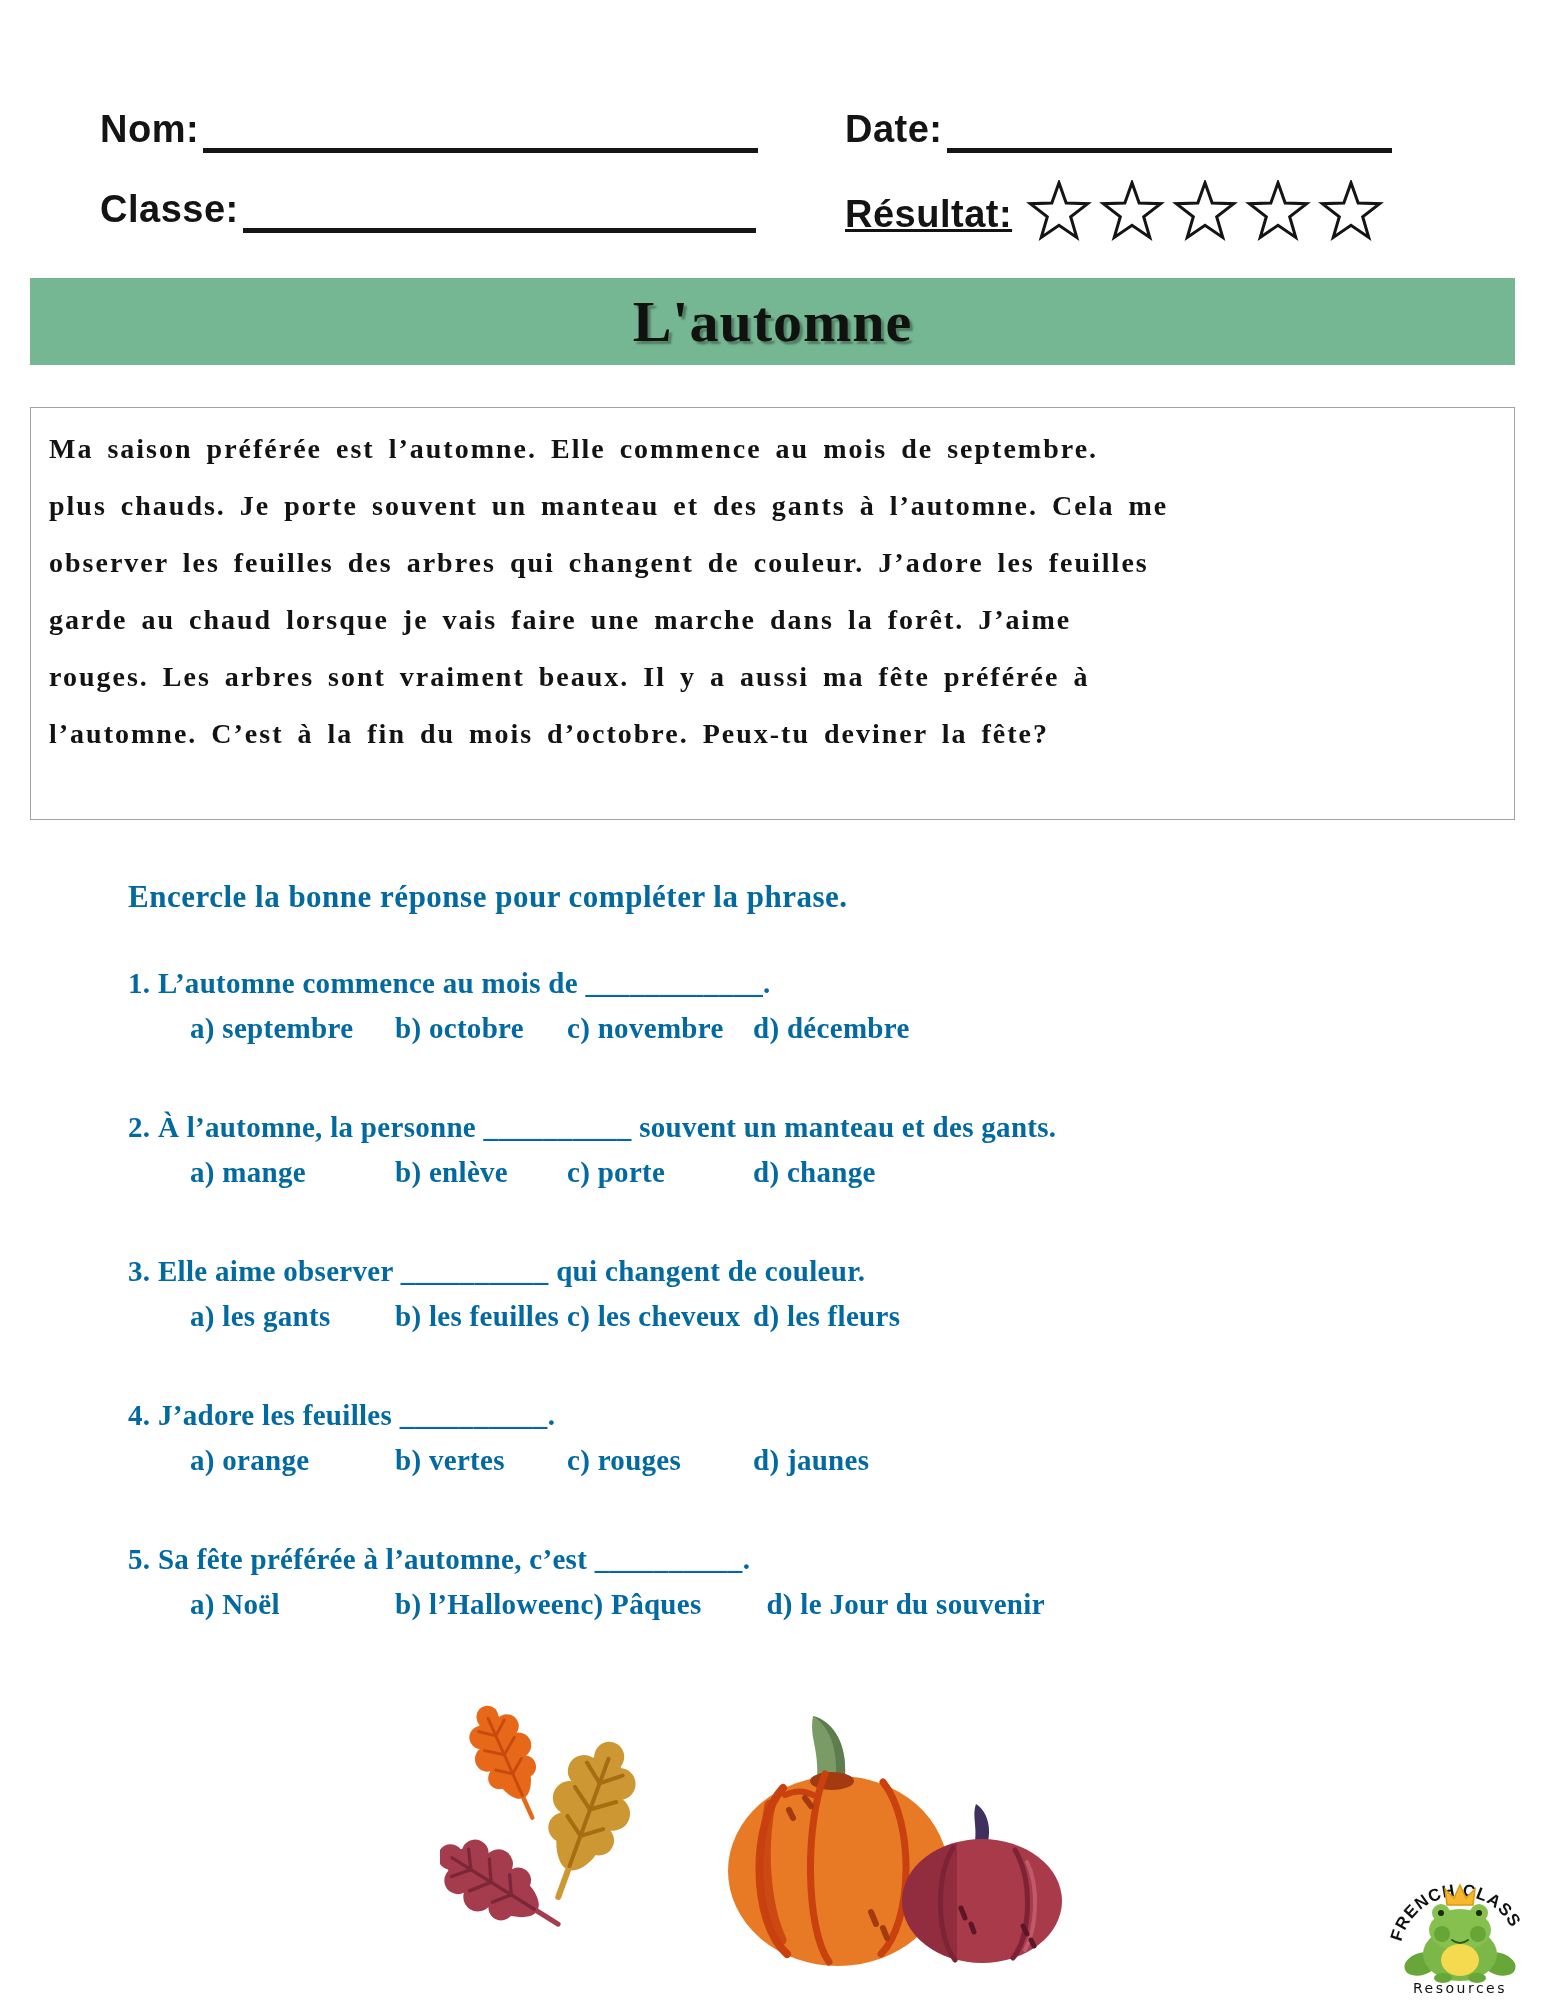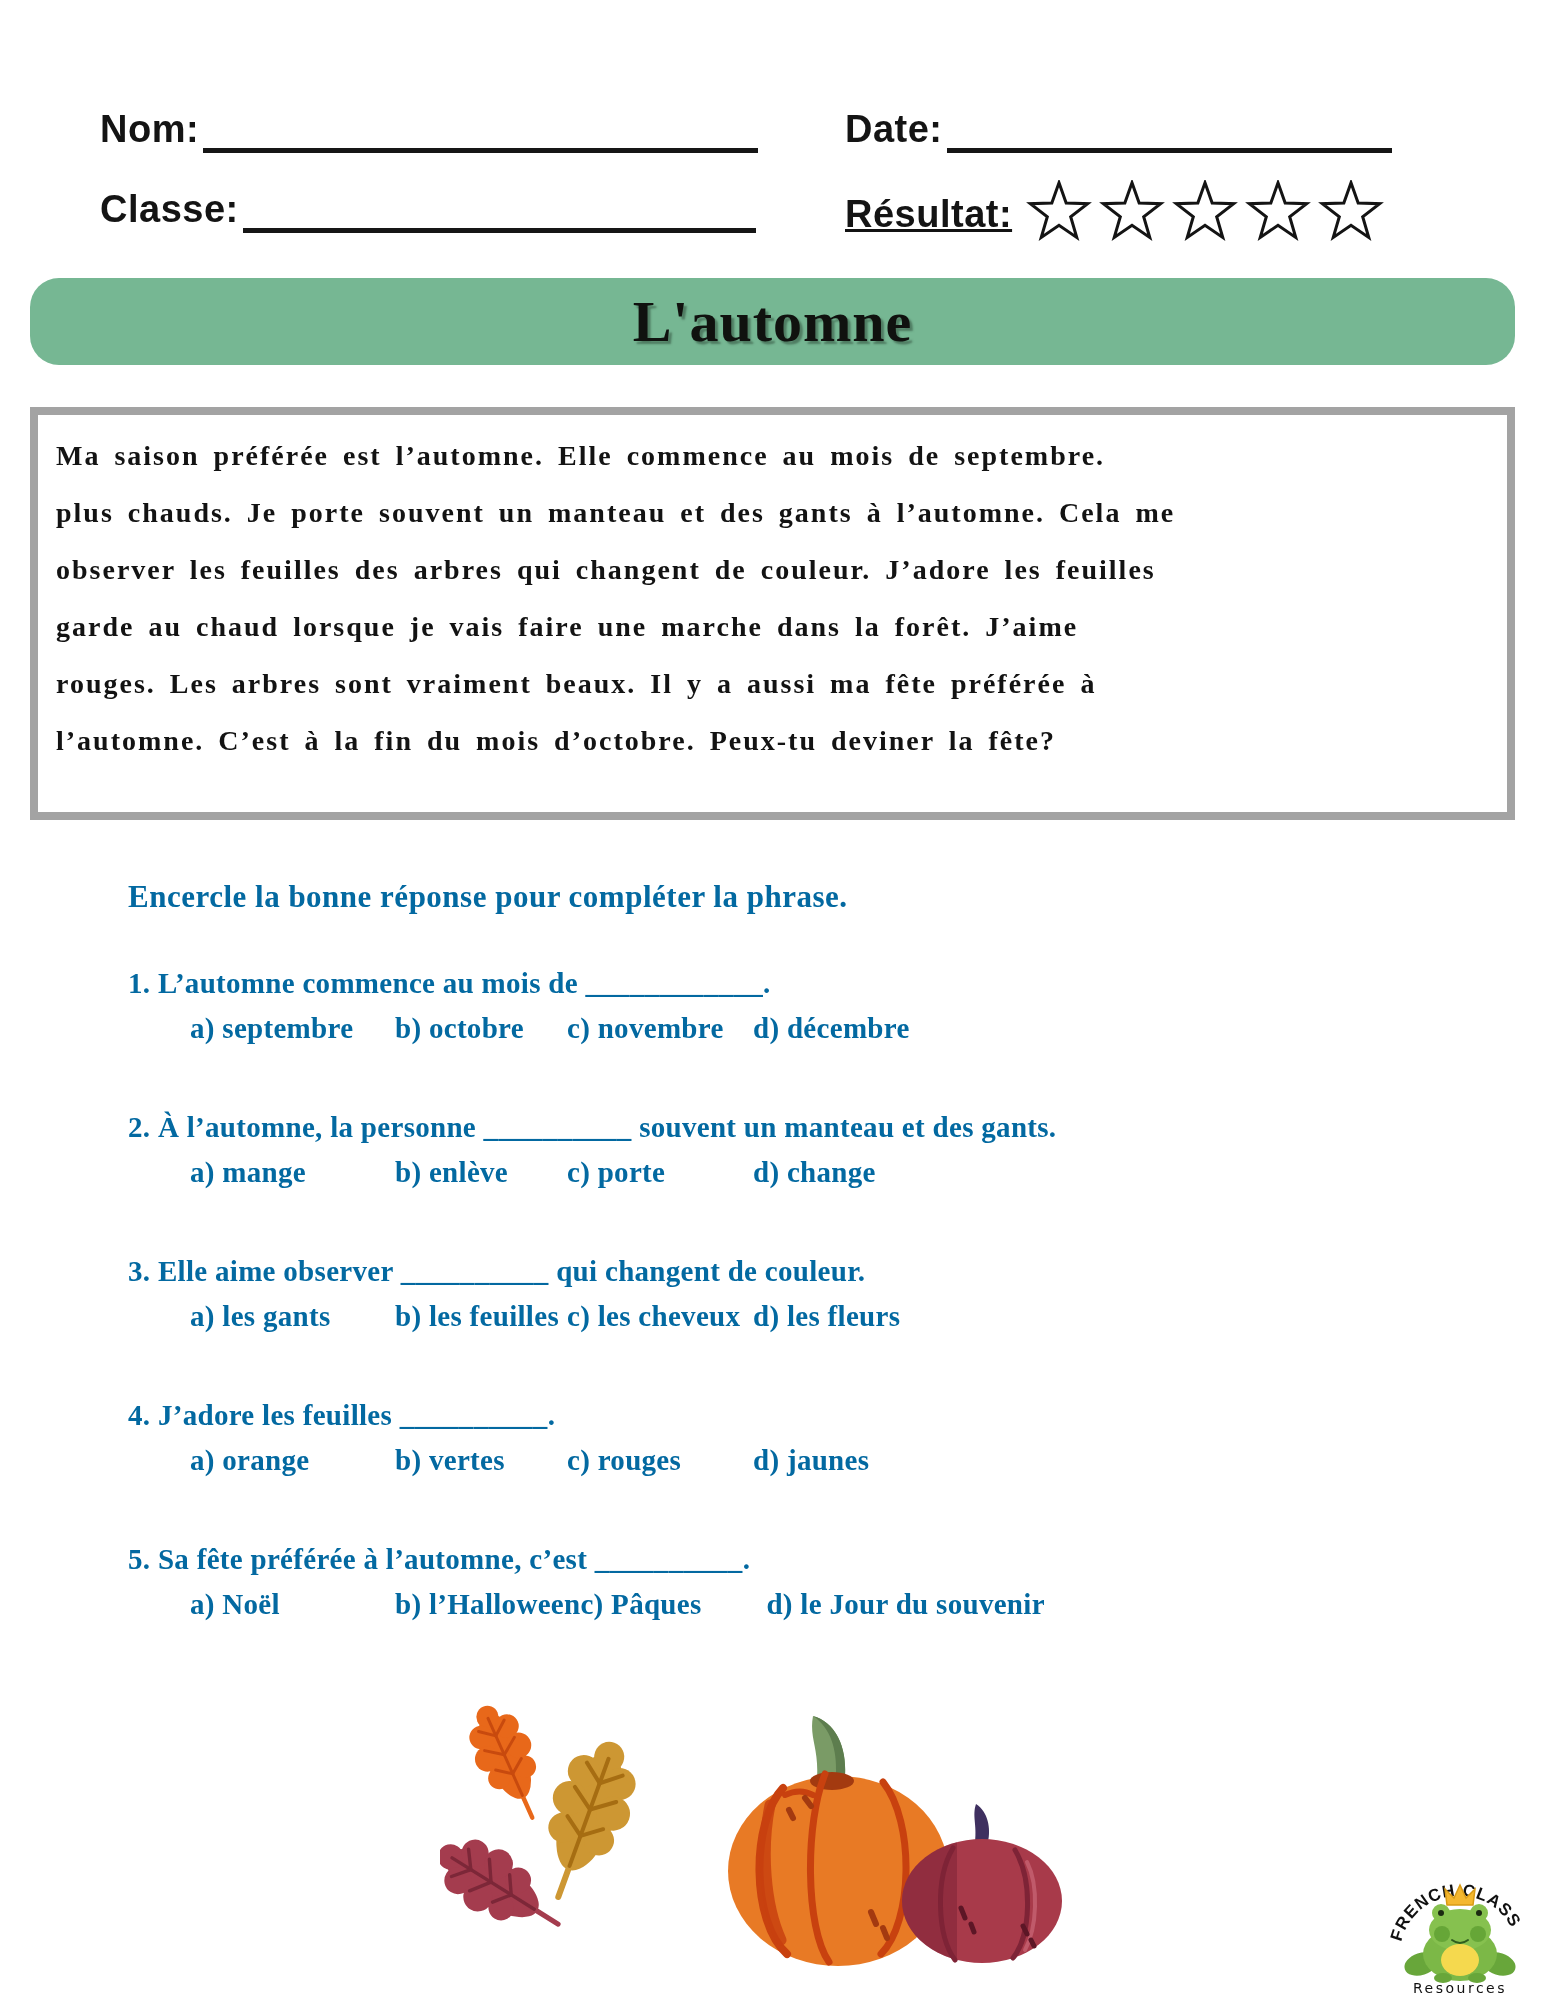--- a/index.html
+++ b/index.html
@@ -7,26 +7,26 @@
         font-family:"Liberation Sans",sans-serif;color:#131313;}
 
   
   .hrow{position:absolute;display:flex;align-items:flex-end;margin-top:28px;}
   .hlabel{font-weight:bold;font-size:38px;line-height:48px;letter-spacing:0.5px;color:#141414;white-space:nowrap;}
   .hline{flex:1;height:44px;border-bottom:5px solid #161616;margin-left:4px;}
   .stars{display:flex;align-items:center;gap:7px;margin-left:14px;margin-bottom:-8px;}
   .stars svg{display:block;}
 
   
-  .banner{position:absolute;left:30px;top:278px;width:1485px;height:87px;background:#76b793;text-align:center;border-radius:29px;}
+  .banner{position:absolute;left:30px;top:278px;width:1485px;height:87px;background:#76b793;text-align:center;}
   .banner .title{font-family:"Liberation Serif","DejaVu Serif",serif;font-weight:bold;font-size:58px;
                  line-height:87px;color:#10120f;text-shadow:3px 3px 2px rgba(47,76,59,0.55);letter-spacing:1px;}
 
   
-  .passage{position:absolute;left:30px;top:407px;width:1485px;height:413px;border:8px solid #a3a3a3;
+  .passage{position:absolute;left:30px;top:407px;width:1485px;height:413px;border:1px solid #a3a3a3;
            box-sizing:border-box;padding:12px 18px 4px 18px;background:#ffffff;}
   .passage .pline{font-family:"Liberation Serif","DejaVu Serif",serif;font-weight:bold;font-size:28px;
                   line-height:57px;letter-spacing:2px;word-spacing:5px;white-space:nowrap;color:#131313;}
 
   
   .exercise{position:absolute;left:128px;top:874px;width:1320px;
             font-family:"Liberation Serif","DejaVu Serif",serif;font-weight:bold;color:#0369a1;}
   .ex-heading{font-size:31px;line-height:45px;letter-spacing:0.5px;margin-bottom:42px;white-space:nowrap;}
   .q{margin-bottom:54px;}
   .q .prompt{font-size:29px;line-height:45px;letter-spacing:0.3px;white-space:nowrap;}

